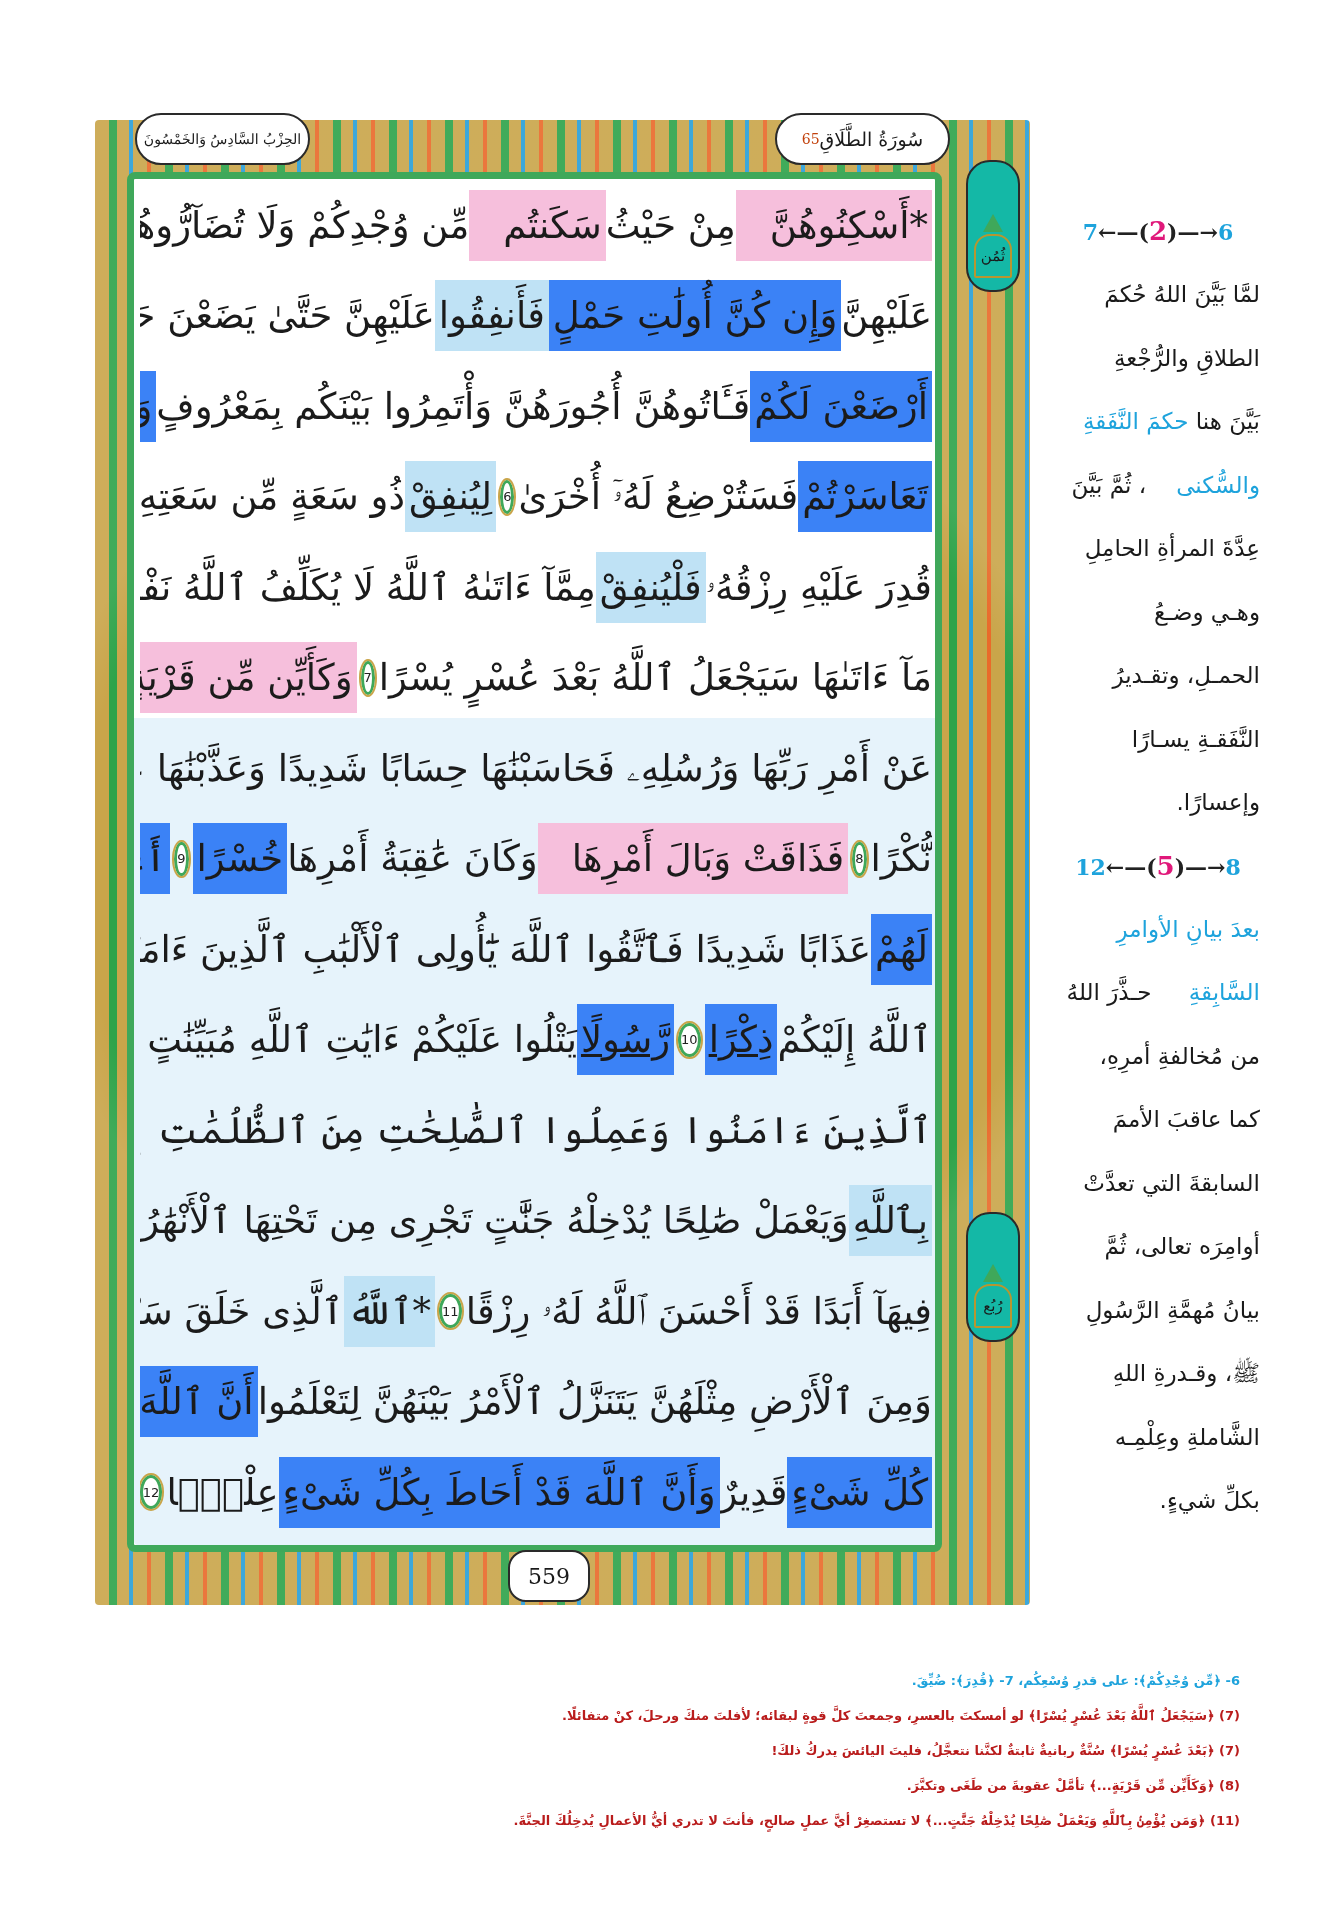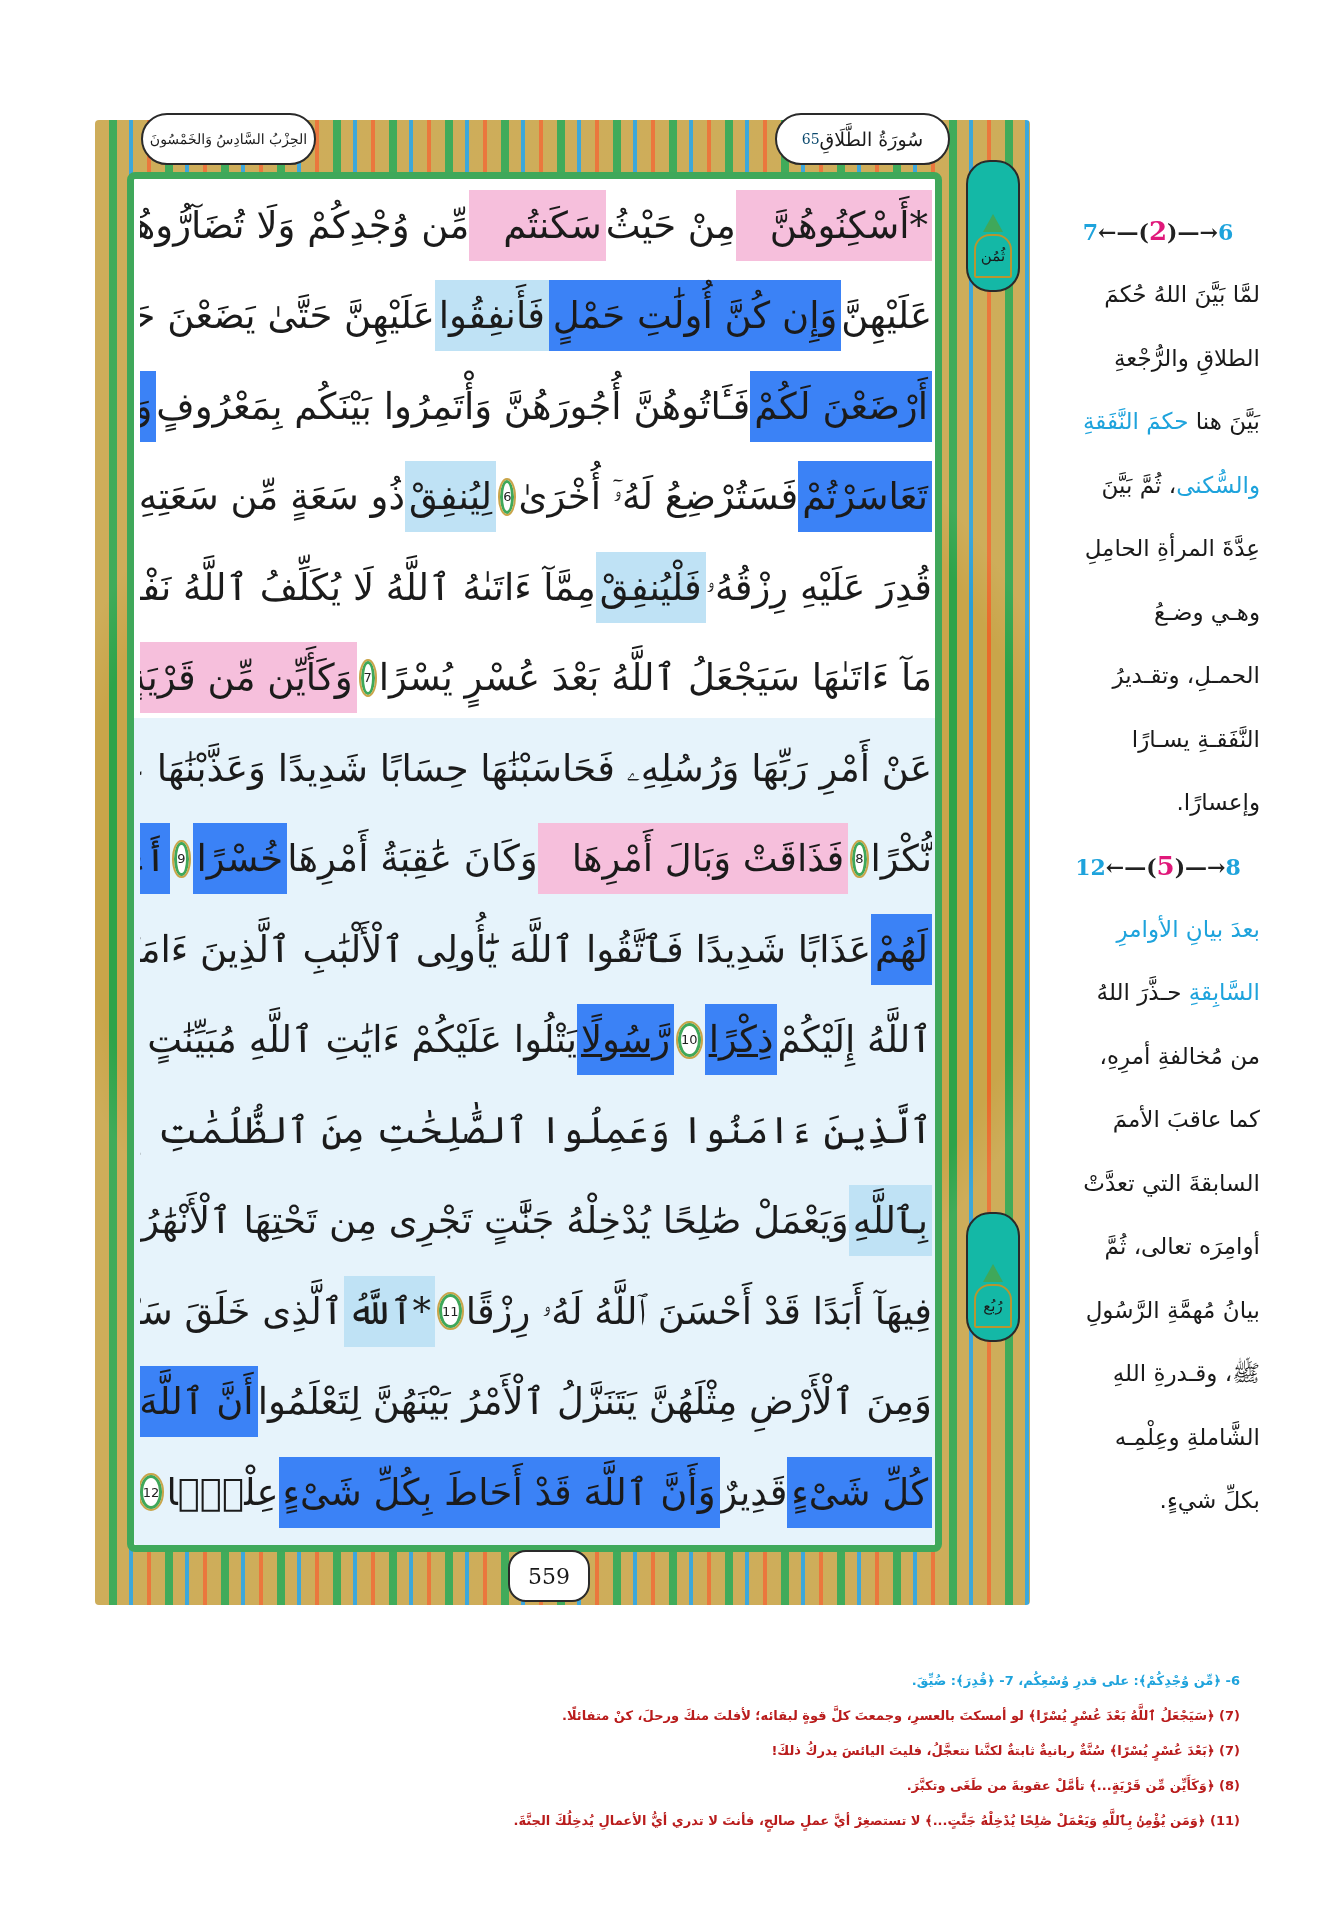--- a/index.html
+++ b/index.html
@@ -28,22 +28,22 @@
     background: #e6f3fb; border-radius: 0 0 4px 4px;
   }
 
   
   .cartouche {
     position: absolute; background: #fff; border: 2px solid #2a2a2a; border-radius: 26px;
     display: flex; align-items: center; justify-content: center;
     font-family: "DejaVu Serif", serif; direction: rtl;
   }
   .cart-surah { left: 775px; top: 113px; width: 175px; height: 52px; font-size: 19px; }
-  .cart-surah .num { color: #0c4a6e; font-size: 14px; }
-  .cart-hizb { left: 141px; top: 113px; width: 175px; height: 52px; font-size: 14px; }
+  .cart-surah .num { color: #c2410c; font-size: 14px; }
+  .cart-hizb { left: 135px; top: 113px; width: 175px; height: 52px; font-size: 14px; }
 
   
   .side-marker {
     position: absolute; left: 966px; width: 54px; background: #14b8a6;
     border: 2px solid #2a2a2a; border-radius: 24px;
     display: flex; flex-direction: column; align-items: center; justify-content: flex-end;
     padding-bottom: 12px;
   }
   .side-marker .dome {
     width: 0; height: 0; border-left: 10px solid transparent; border-right: 10px solid transparent;
@@ -93,21 +93,21 @@
     color: #1a1a1a; text-align: justify;
   }
   .section-head {
     direction: ltr; text-align: center; font-weight: bold; font-size: 22px;
     font-family: "DejaVu Serif", serif; height: 63px; line-height: 63px; margin-left: 26px;
   }
   .section-head .cyan { color: #1ea3dc; }
   .section-head .mag { color: #e0187a; font-size: 26px; }
   .section-head .arr { color: #222; }
   .comm-line { height: 63.5px; white-space: nowrap; }
-  .cyan-t { color: #1ea3dc; }
+  .cyan-t { color: #1ea3dc; margin-left: 30px; }
 
   
   .footnotes {
     position: absolute; left: 150px; top: 1633px; width: 1090px; direction: rtl;
     font-family: "DejaVu Sans", sans-serif; font-weight: bold; font-size: 13px; margin-top: 30px;
   }
   .fn { height: 35px; line-height: 35px; white-space: nowrap; }
   .fn.cyan { color: #1ea3dc; }
   .fn.mag { color: #b91c1c; }
 </style>

